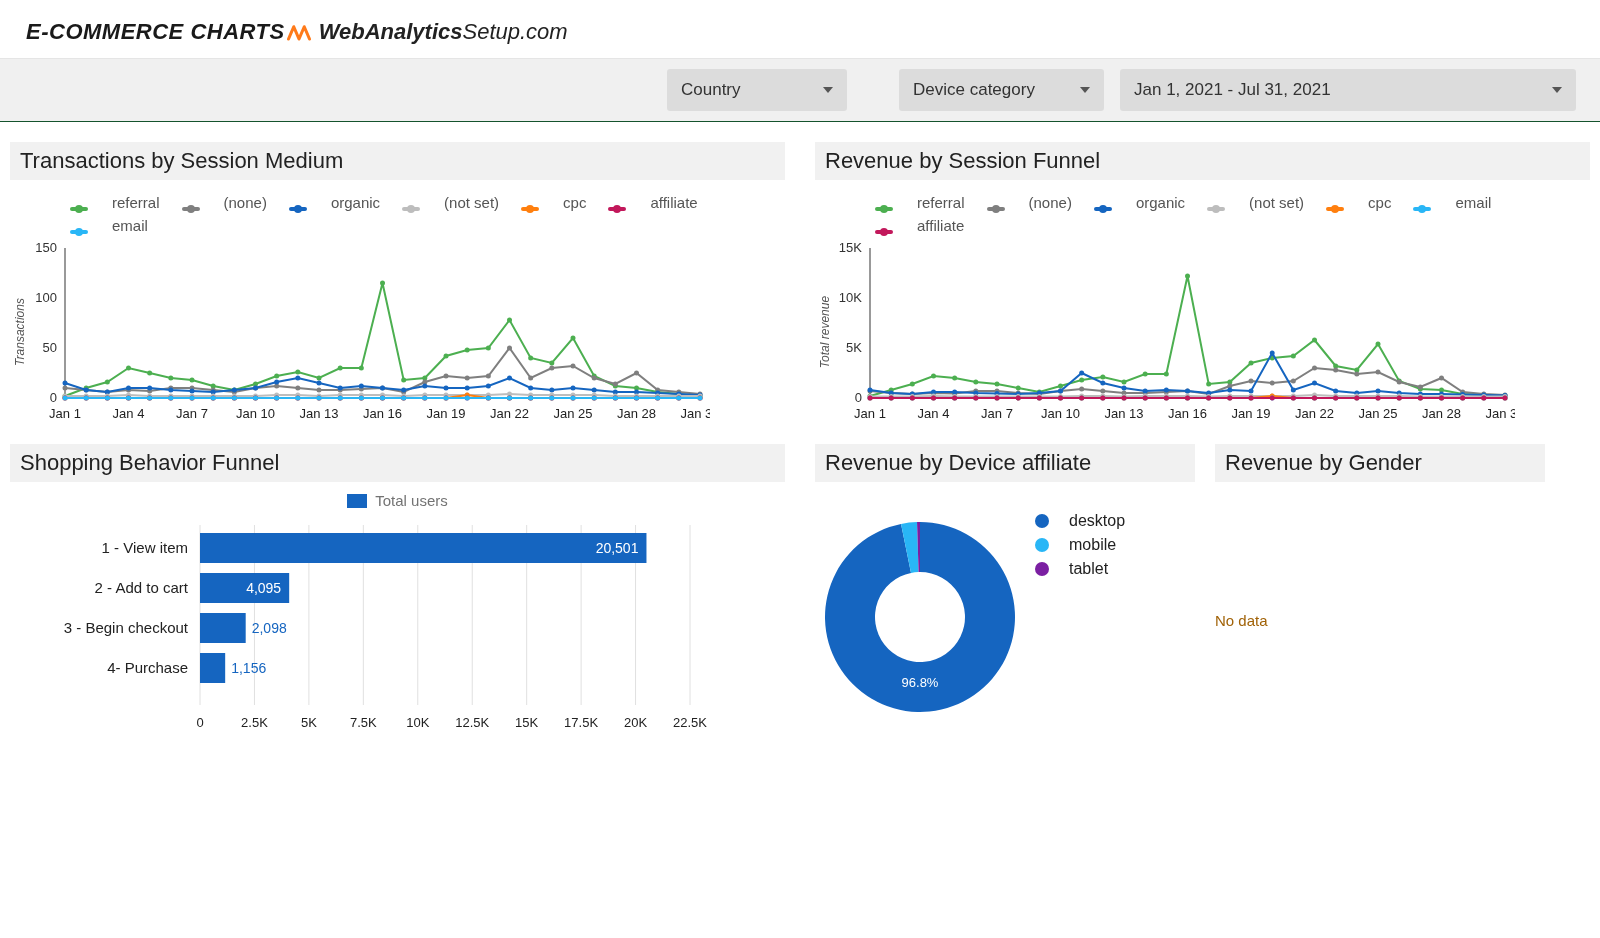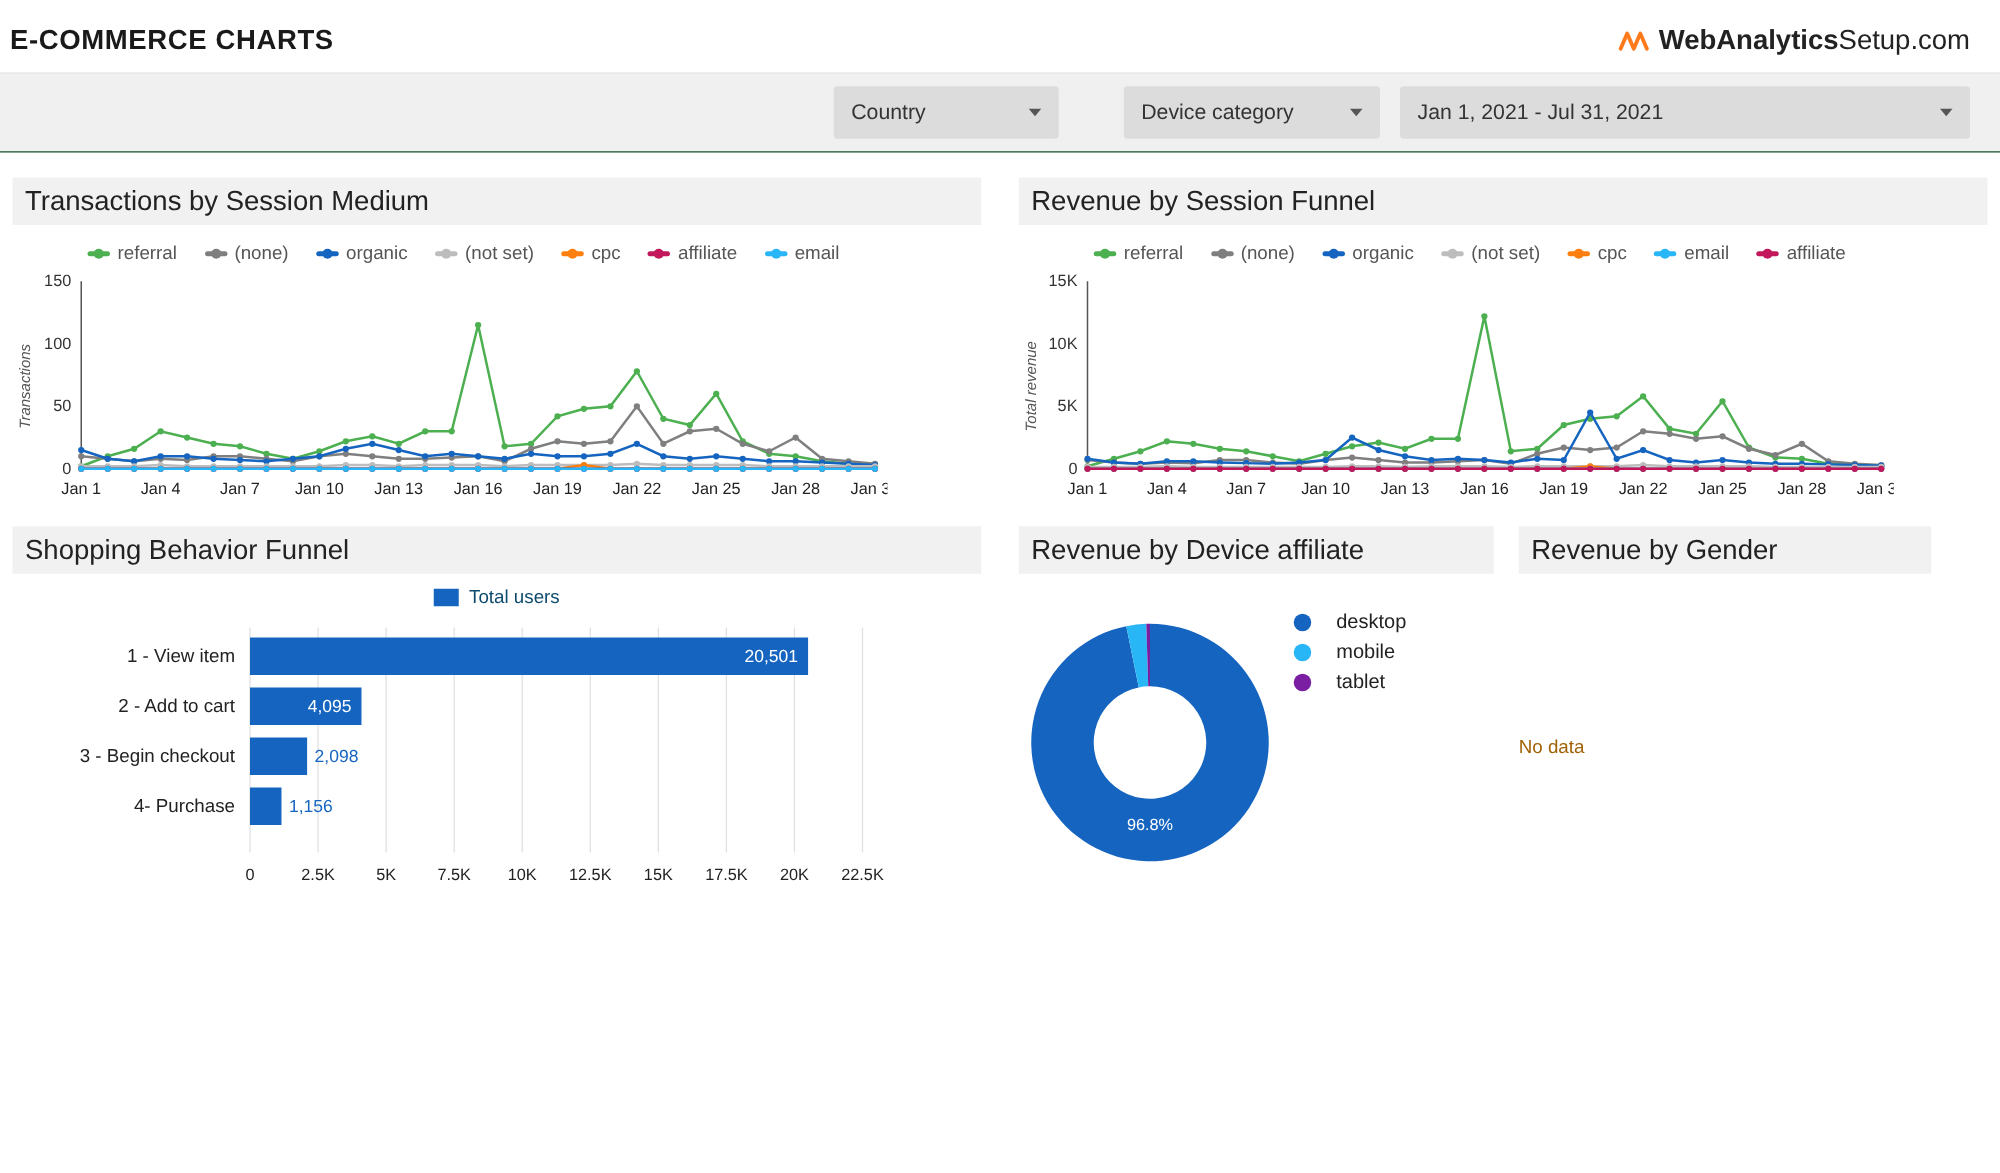--- a/index.html
+++ b/index.html
@@ -1,49 +1,49 @@
 <!DOCTYPE html>
 <html><head>
 <meta charset="utf-8">
 <style>
   * { box-sizing: border-box; margin: 0; padding: 0; }
   body { font-family: Arial, Helvetica, sans-serif; background: #fff; color: #222; width:1600px; }
-  .header { display:flex; justify-content:space-between; align-items:center; padding:18px 24px 12px 8px; }
+  .header { display:flex; align-items:center; padding:18px 24px 12px 26px;font-style:italic; }
   .header h1 { font-size:22px; font-weight:700; letter-spacing:0.5px; color:#1a1a1a; }
   .brand { display:flex; align-items:center; gap:6px; font-size:22px; font-weight:400; }
   .brand .w1 { font-weight:700; }
   .brand .w2 { font-weight:400; }
   .brand-icon { width:28px; height:28px; display:inline-block; }
   .filter-bar { background:#f0f0f0; border-top:1px solid #e5e5e5; border-bottom:1px solid #14532d; padding:10px 24px; display:flex; gap:16px; justify-content:flex-end; }
   .dropdown { background:#dcdcdc; border-radius:3px; height:42px; display:flex; align-items:center; justify-content:space-between; padding:0 14px; font-size:17px; color:#333; cursor:pointer; }
   .dd-sm { width:180px; }
   .dd-md { width:205px;margin-left:36px; }
   .dd-lg { width:456px; }
   .caret { width:0; height:0; border-left:5px solid transparent; border-right:5px solid transparent; border-top:6px solid #555; }
   .dash { padding:20px 10px 10px 10px; display:grid; grid-template-columns: 1fr 1fr; gap:22px 30px; }
   .panel-title { background:#f1f1f1; font-size:22px; padding:6px 10px; font-weight:400; color:#222; margin-bottom:10px; }
   .legend { display:flex; flex-wrap:wrap; gap:6px 22px; padding:4px 0 8px 60px; font-size:15px; color:#555; }
-  .legend-item { display:flex; align-items:center; gap:6px; }
+  .legend-item { display:flex; align-items:flex-end; gap:24px; }
   .lg-dot { width:18px; height:4px; border-radius:2px; position:relative; }
   .lg-dot::after { content:""; position:absolute; left:50%; top:50%; width:8px; height:8px; border-radius:50%; transform:translate(-50%,-50%); background:inherit; }
   .chart-wrap { position:relative; }
   svg { display:block; }
   .axis-label { font-size:12px; fill:#555; font-style:italic; }
   .tick-label { font-size:13px; fill:#333; }
   .x-tick-label { font-size:13px; fill:#222; }
   .bar-lbl { font-size:14px; fill:#fff; font-weight:500; text-anchor:end; }
   .bar-lbl-out { fill:#1565c0; text-anchor:start; }
   .cat-lbl { font-size:15px; fill:#222; text-anchor:end; }
   .donut-lbl { font-size:13px; fill:#fff; }
   .nodata { text-align:left; color:#a16207; font-size:15px; padding-top:120px; }
   .row2-grid { display:grid; grid-template-columns: 380px 330px; gap:20px; }
   .pie-legend { font-size:16px; color:#222; }
   .pie-legend .item { display:flex; align-items:center; gap:20px; margin-bottom:6px; }
   .pie-legend .sw { width:14px; height:14px; border-radius:50%; }
-  .funnel-legend { display:flex; justify-content:center; align-items:center; gap:8px; font-size:15px; color:#0c4a6e; margin-bottom:6px; }
+  .funnel-legend { display:flex; justify-content:center; align-items:center; gap:8px; font-size:15px; color:#737373; margin-bottom:6px; }
   .sq { width:20px; height:14px; background:#1565c0; }
 </style>
 </head>
 <body>
 
 <div class="header">
   <h1>E-COMMERCE CHARTS</h1>
   <div class="brand">
     <span class="brand-icon">
       <svg viewBox="0 0 32 32">

